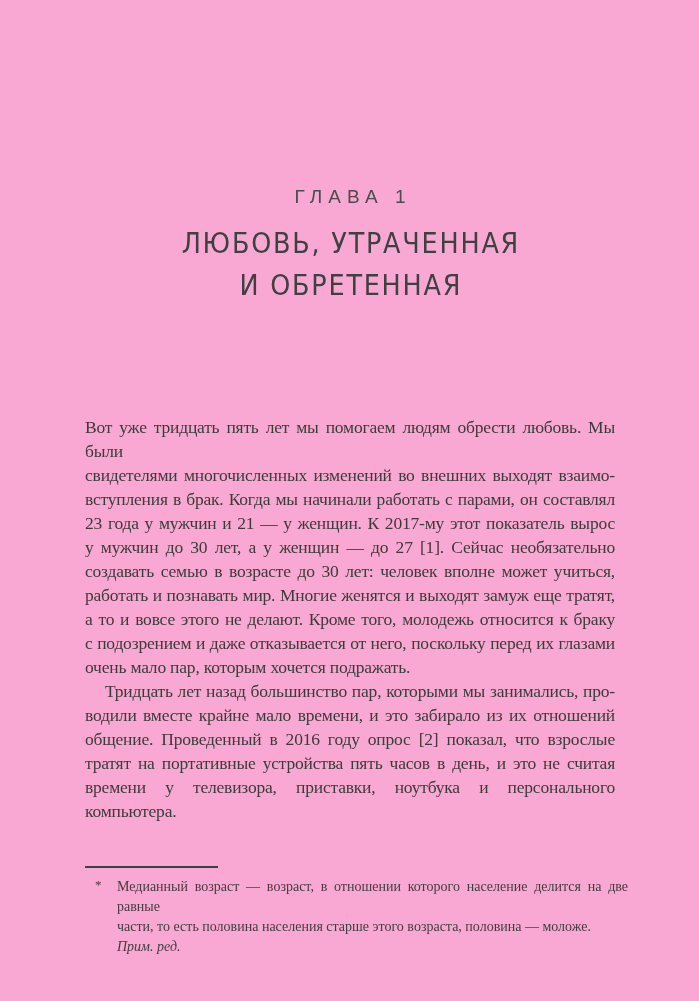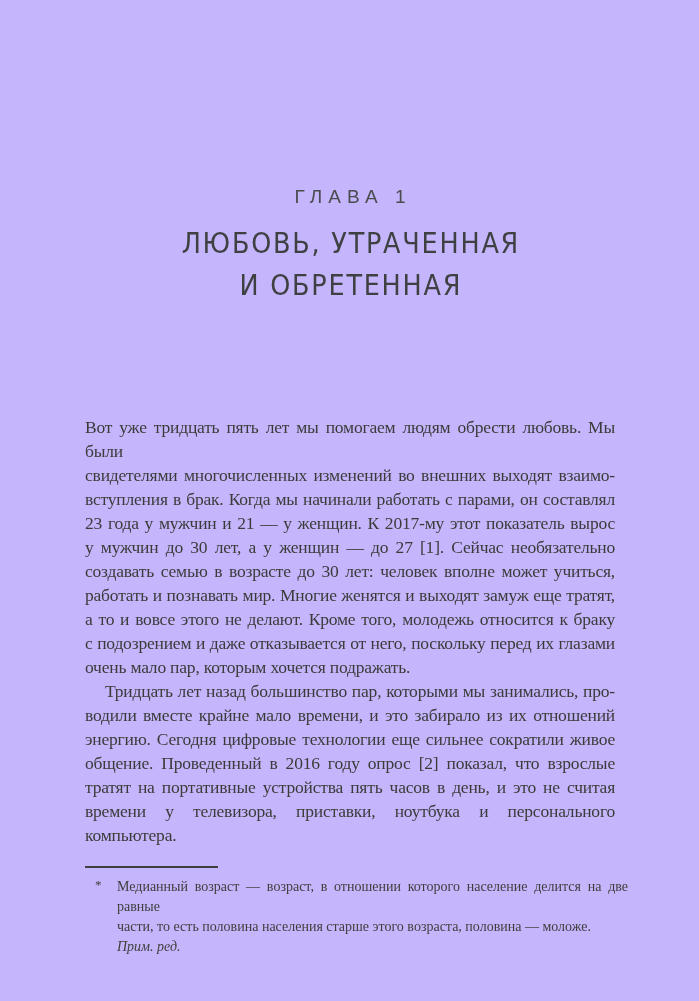--- a/index.html
+++ b/index.html
@@ -1,20 +1,20 @@
 <!DOCTYPE html>
 <html><head>
 <meta charset="utf-8">
 <style>
   html, body { margin: 0; padding: 0; background: #ffffff; }
   .page {
     position: relative;
     width: 699px;
     height: 1001px;
-    background: #c4b5fd;
+    background: #f9a8d4;
     font-family: "Liberation Serif", serif;
     color: #3d3b39;
     overflow: hidden;
   }
 
   
   .chapter-head {
     position: absolute;
     top: 186px;
     left: 85px;
@@ -115,21 +115,20 @@
         <div class="line">у мужчин до 30 лет, а у женщин — до 27 [1]. Сейчас необязательно</div>
         <div class="line">создавать семью в возрасте до 30 лет: человек вполне может учиться,</div>
         <div class="line">работать и познавать мир. Многие женятся и выходят замуж еще тратят,</div>
         <div class="line">а то и вовсе этого не делают. Кроме того, молодежь относится к браку</div>
         <div class="line">с подозрением и даже отказывается от него, поскольку перед их глазами</div>
         <div class="line par-last">очень мало пар, которым хочется подражать.</div>
       </div>
     <div class="paragraph indent">
         <div class="line">Тридцать лет назад большинство пар, которыми мы занимались, про-</div>
         <div class="line">водили вместе крайне мало времени, и это забирало из их отношений</div>
-        <div class="line">энергию. Сегодня цифровые технологии еще сильнее сократили живое</div>
         <div class="line">общение. Проведенный в 2016 году опрос [2] показал, что взрослые</div>
         <div class="line">тратят на портативные устройства пять часов в день, и это не считая</div>
         <div class="line par-last">времени у телевизора, приставки, ноутбука и персонального компьютера.</div>
       </div>
   </main>
 
   <div class="footnote-rule"></div>
 
   <div class="footnote">
     <span class="fn-marker">*</span>

